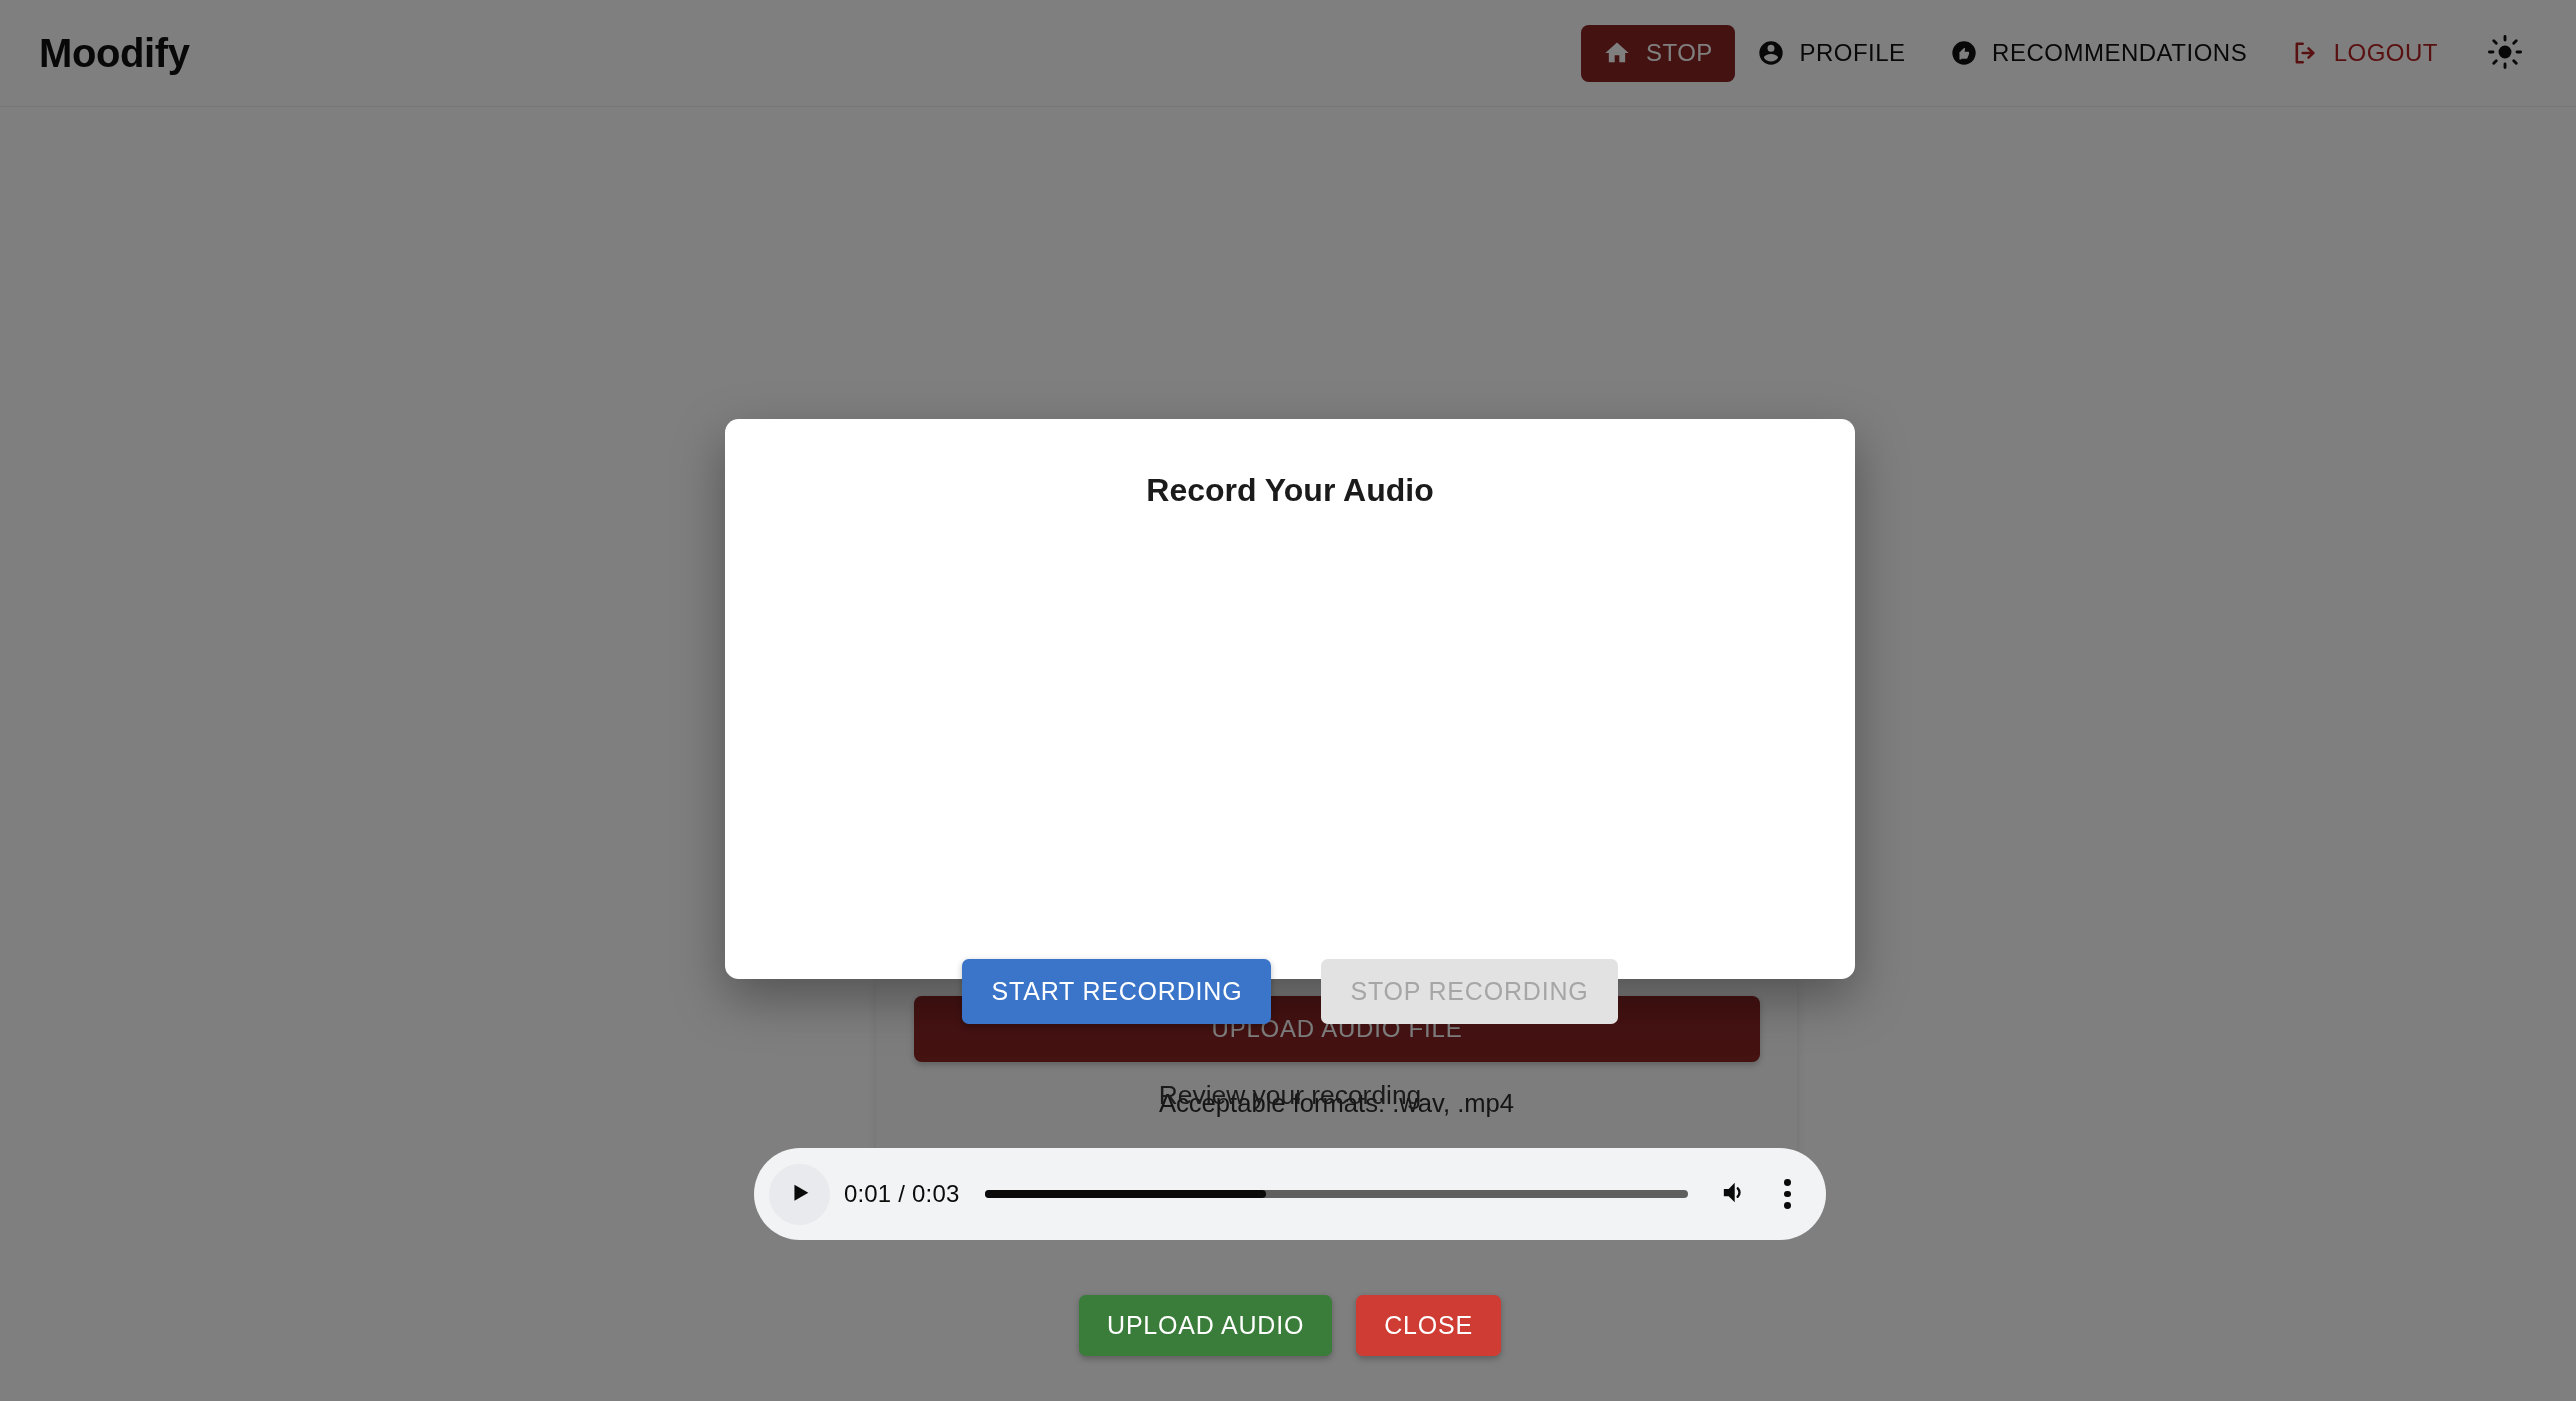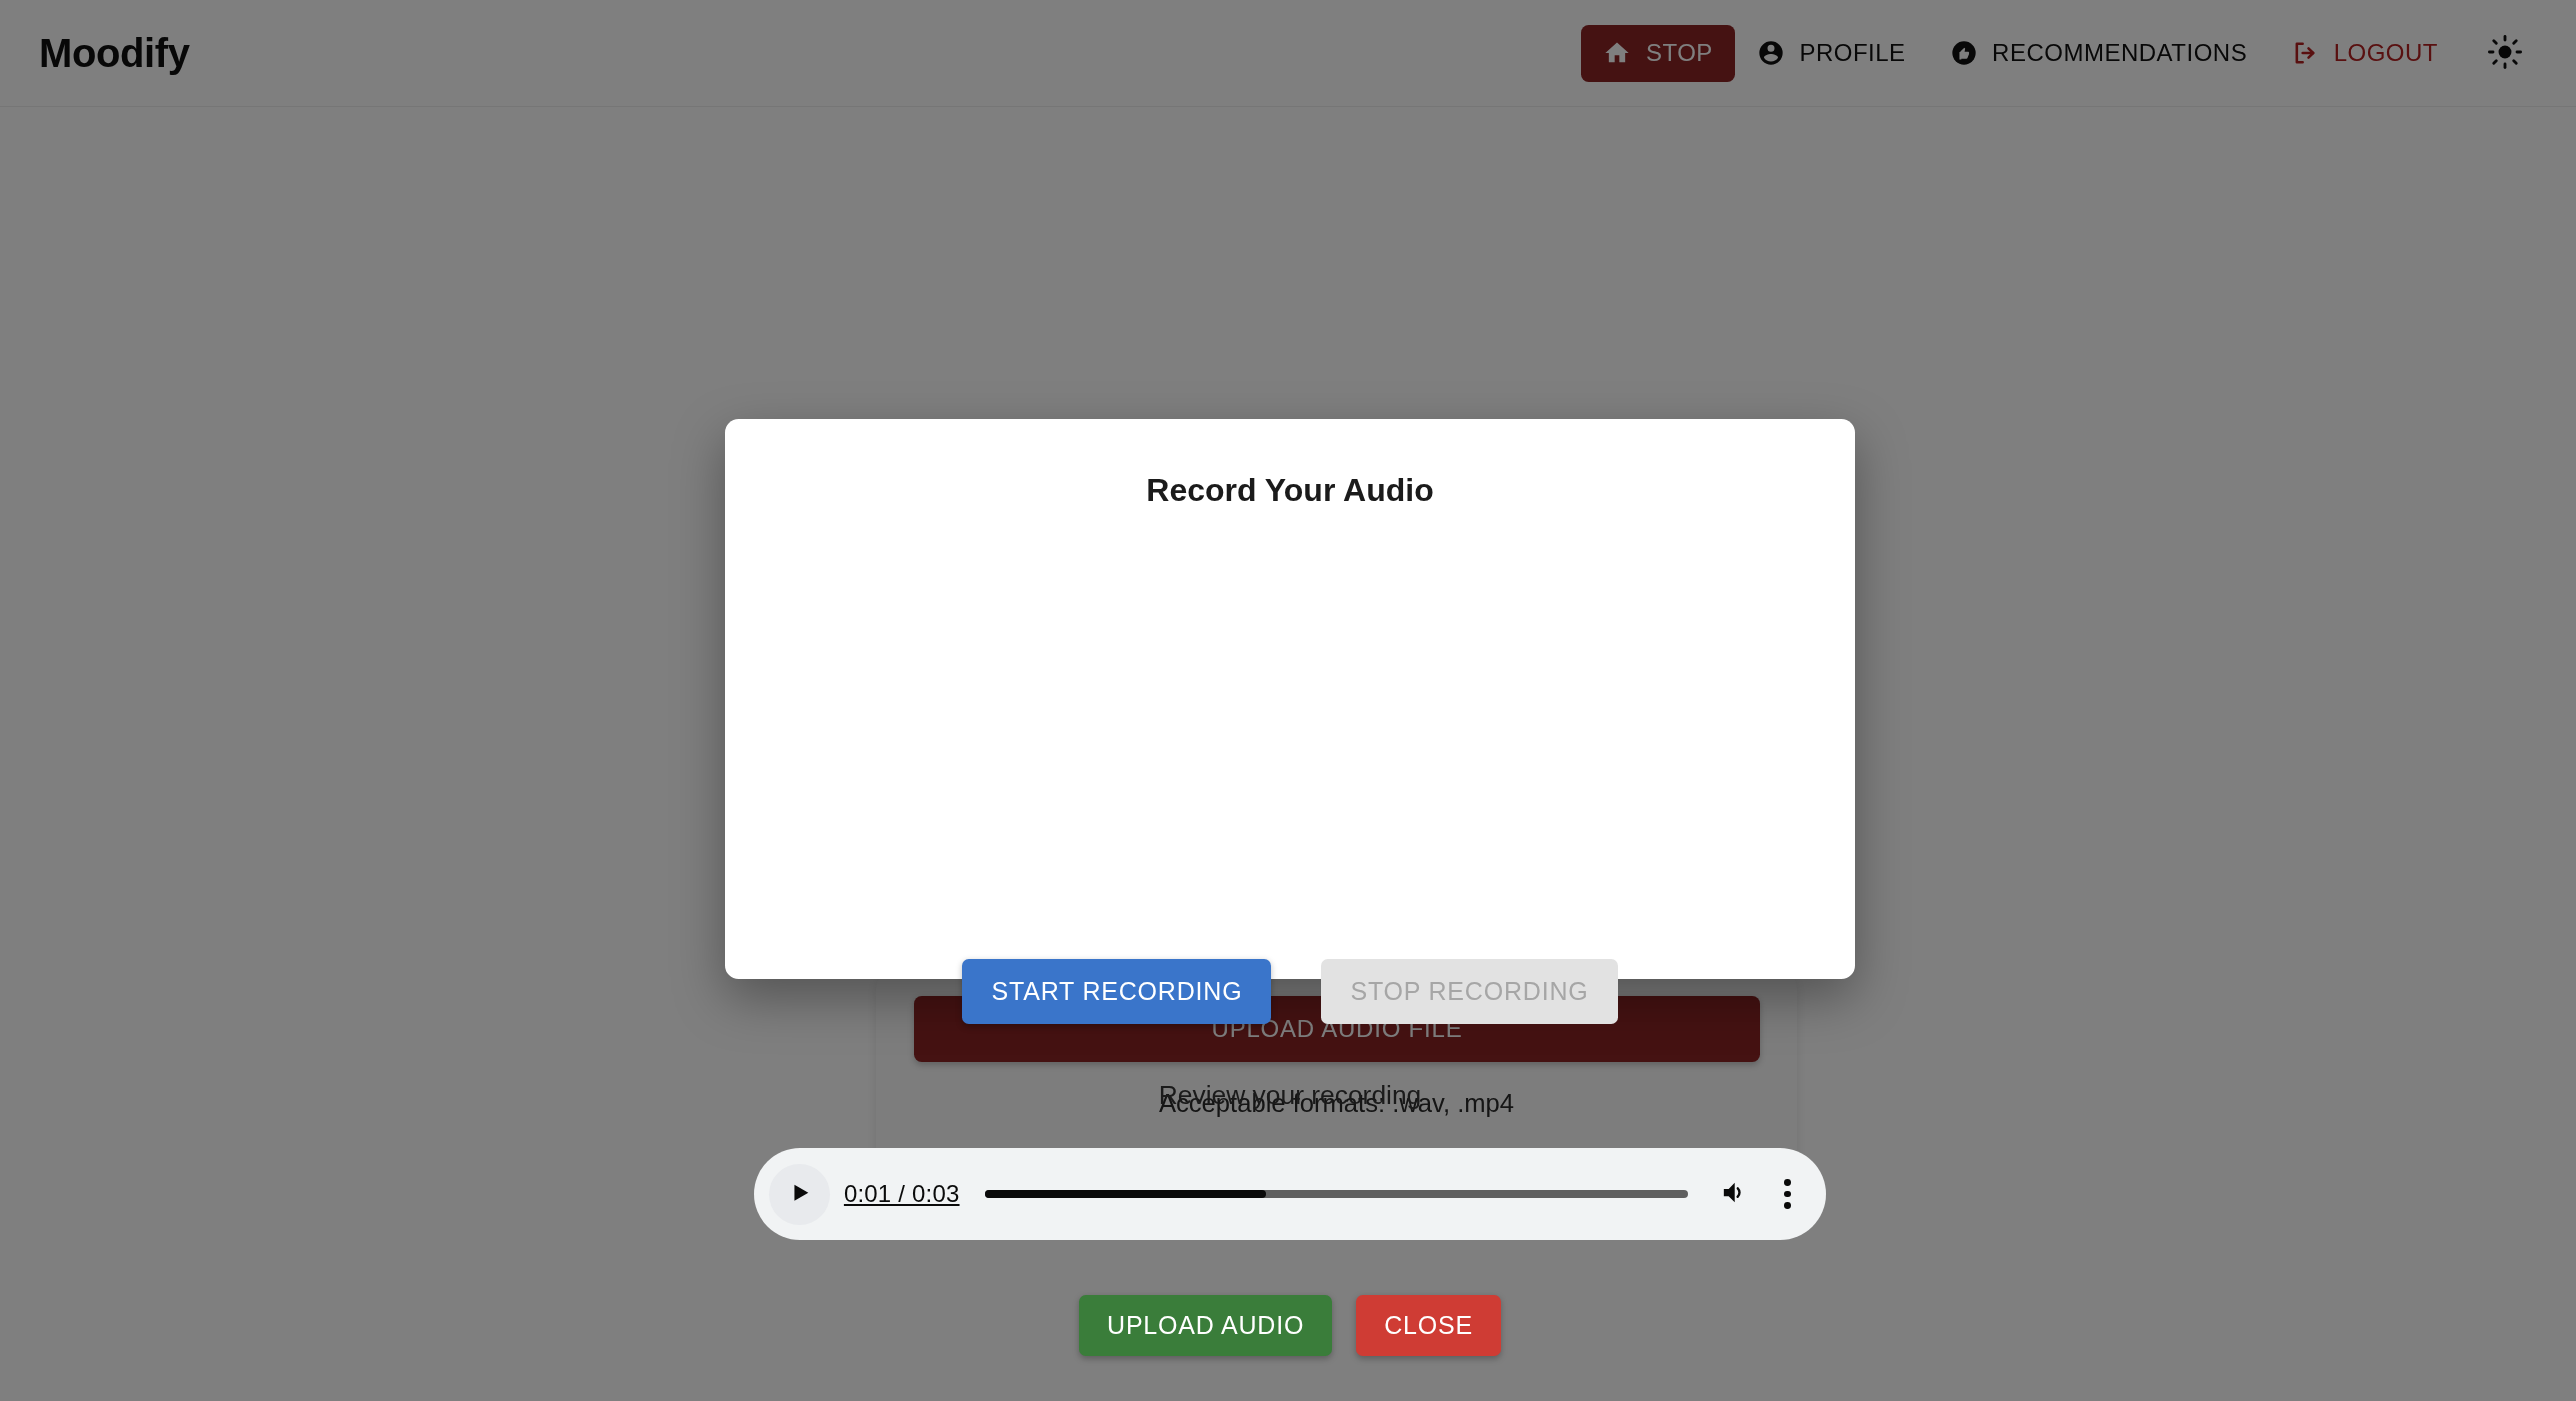--- a/index.html
+++ b/index.html
@@ -236,21 +236,20 @@
     flex: 0 0 auto;
   }
 
   .time-display {
     font-size: 24px;
     color: #0b0b0b;
     margin-left: 13.6px;
     white-space: nowrap;
     flex: 0 0 auto;
     letter-spacing: 0.2px;
-    text-decoration: underline;
   }
 
   .progress-track {
     flex: 1 1 auto;
     height: 8.5px;
     margin: 0 25.6px;
     border-radius: 4.3px;
     background: #5f5f5f;
     position: relative;
     cursor: pointer;

